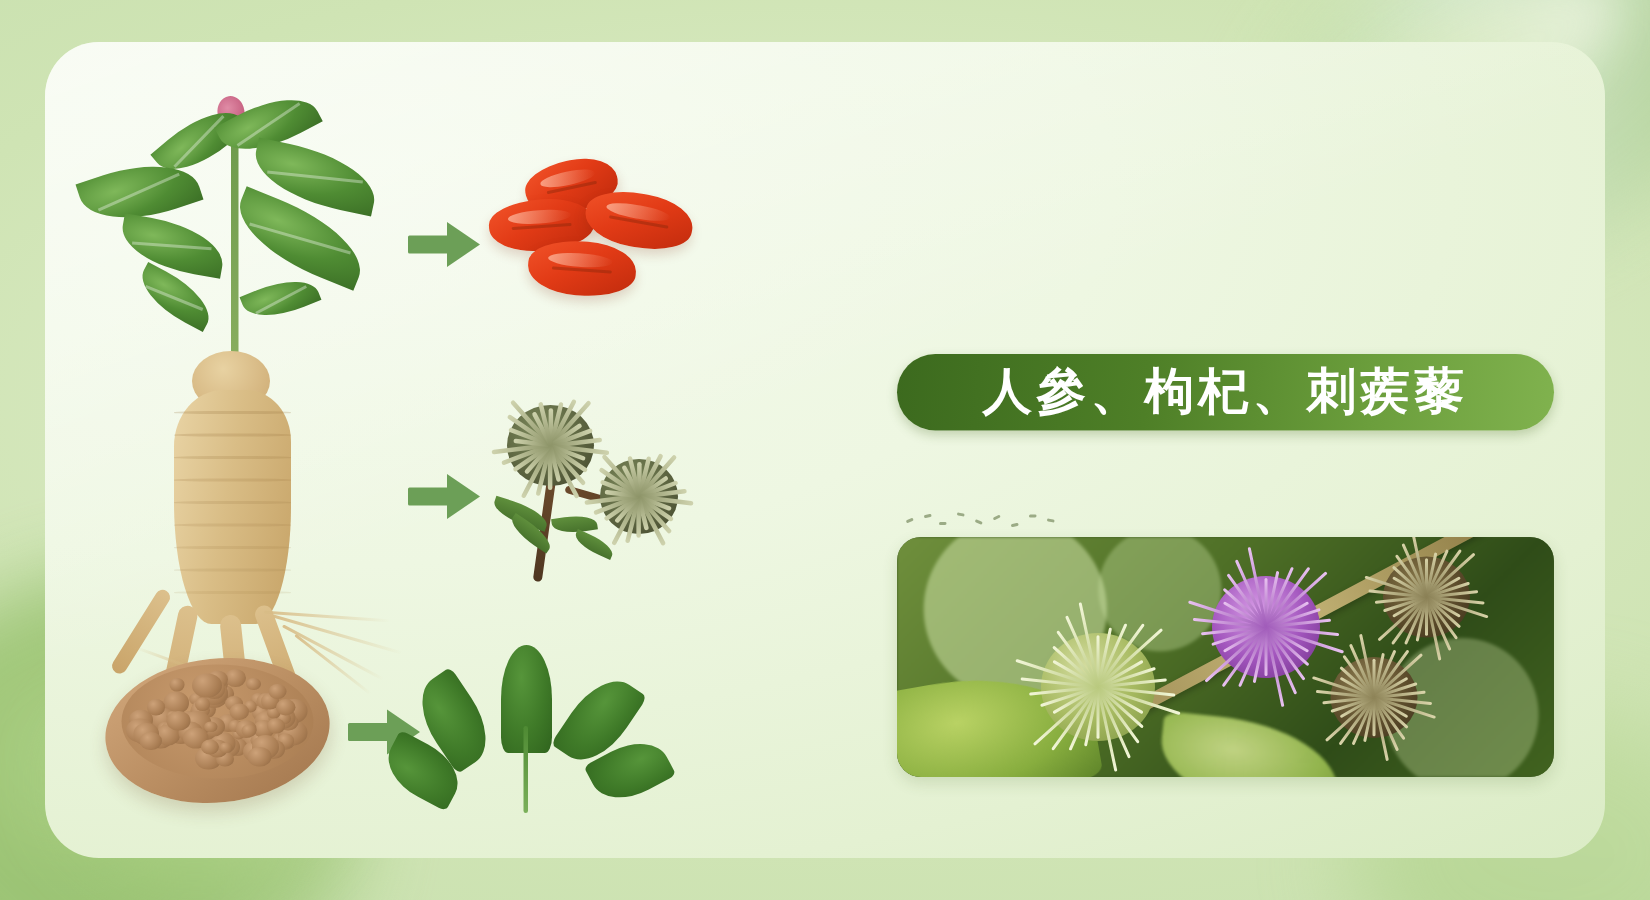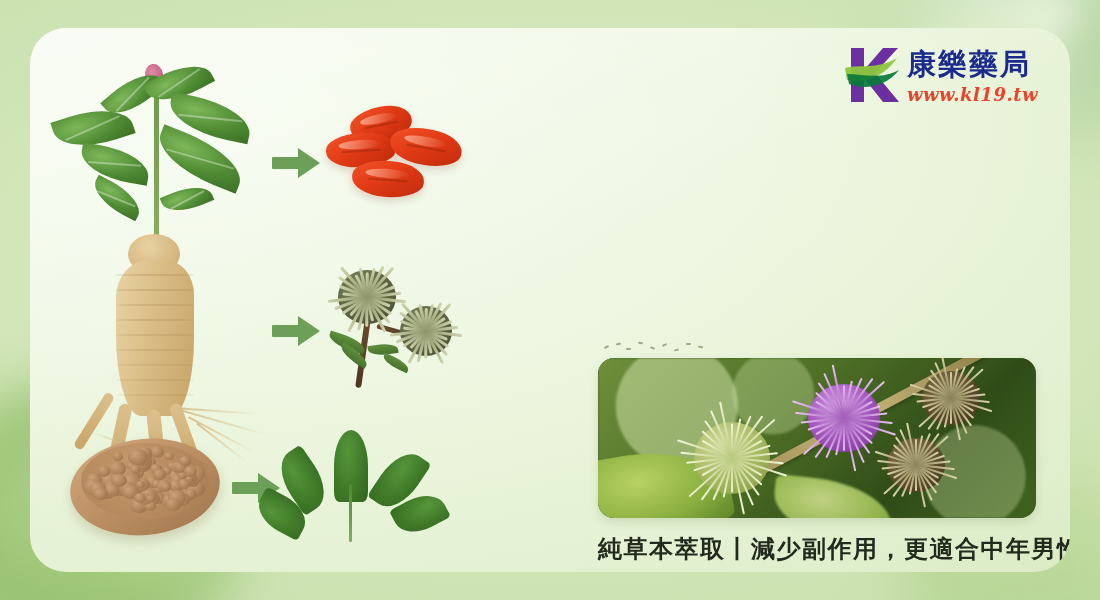--- a/index.html
+++ b/index.html
@@ -611,35 +611,25 @@
         <div class="ml-lobe mlB"></div>
         <div class="ml-lobe mlC"></div>
         <div class="ml-lobe mlA"></div>
         <div class="ml-vein"></div>
       </div>
     </div>
   </div>
 
   <div class="right-col">
 
-    <div class="logo">
-      <div class="logo-mark">
-        <svg viewBox="0 0 58 62" width="58" height="62">
-          <path d="M8 4 h13 v22 L40 4 h15 L32 29 L56 58 H40 L21 34 v24 H8 Z" fill="#6b2fa0"></path>
-          <path d="M2 24 C16 20, 34 26, 54 14 C40 34, 20 40, 4 36 Z" fill="#8dc63f" opacity=".95"></path>
-          <path d="M4 30 C20 30, 38 36, 56 26 C42 44, 20 46, 6 40 Z" fill="#0a7a3c" opacity=".92"></path>
-        </svg>
-      </div>
-      <div class="logo-text">
-        <div class="brand-name">康樂藥局</div>
-        <div class="brand-url">www.kl19.tw</div>
-      </div>
+
+
+    <div class="pill">
+      <span class="pill-text">人參、枸杞、刺蒺藜</span>
     </div>
-
-
 
     <div class="specks" id="specks">
         <div class="speck" style="left: 6px; top: 6px; transform: rotate(-24deg);"></div>
         <div class="speck" style="left: 18px; top: 3px; transform: rotate(-12deg);"></div>
         <div class="speck" style="left: 28px; top: 8px; transform: rotate(-2deg);"></div>
         <div class="speck" style="left: 40px; top: 2px; transform: rotate(10deg);"></div>
         <div class="speck" style="left: 52px; top: 7px; transform: rotate(22deg);"></div>
         <div class="speck" style="left: 64px; top: 4px; transform: rotate(-26deg);"></div>
         <div class="speck" style="left: 76px; top: 9px; transform: rotate(-14deg);"></div>
         <div class="speck" style="left: 88px; top: 3px; transform: rotate(-2deg);"></div>
@@ -774,15 +764,14 @@
           <div class="sp" style="transform: translate(-50%, -100%) rotate(276deg); height: 72%;"></div>
           <div class="sp" style="transform: translate(-50%, -100%) rotate(288deg); height: 80%;"></div>
           <div class="sp" style="transform: translate(-50%, -100%) rotate(300deg); height: 48%;"></div>
           <div class="sp" style="transform: translate(-50%, -100%) rotate(312deg); height: 56%;"></div>
           <div class="sp" style="transform: translate(-50%, -100%) rotate(324deg); height: 64%;"></div>
           <div class="sp" style="transform: translate(-50%, -100%) rotate(336deg); height: 72%;"></div>
           <div class="sp" style="transform: translate(-50%, -100%) rotate(348deg); height: 80%;"></div>
         </div>
     </div>
 
-    <div class="caption">純草本萃取丨減少副作用，更適合中年男性</div>
   </div>
 </div>
 
 </body></html>

